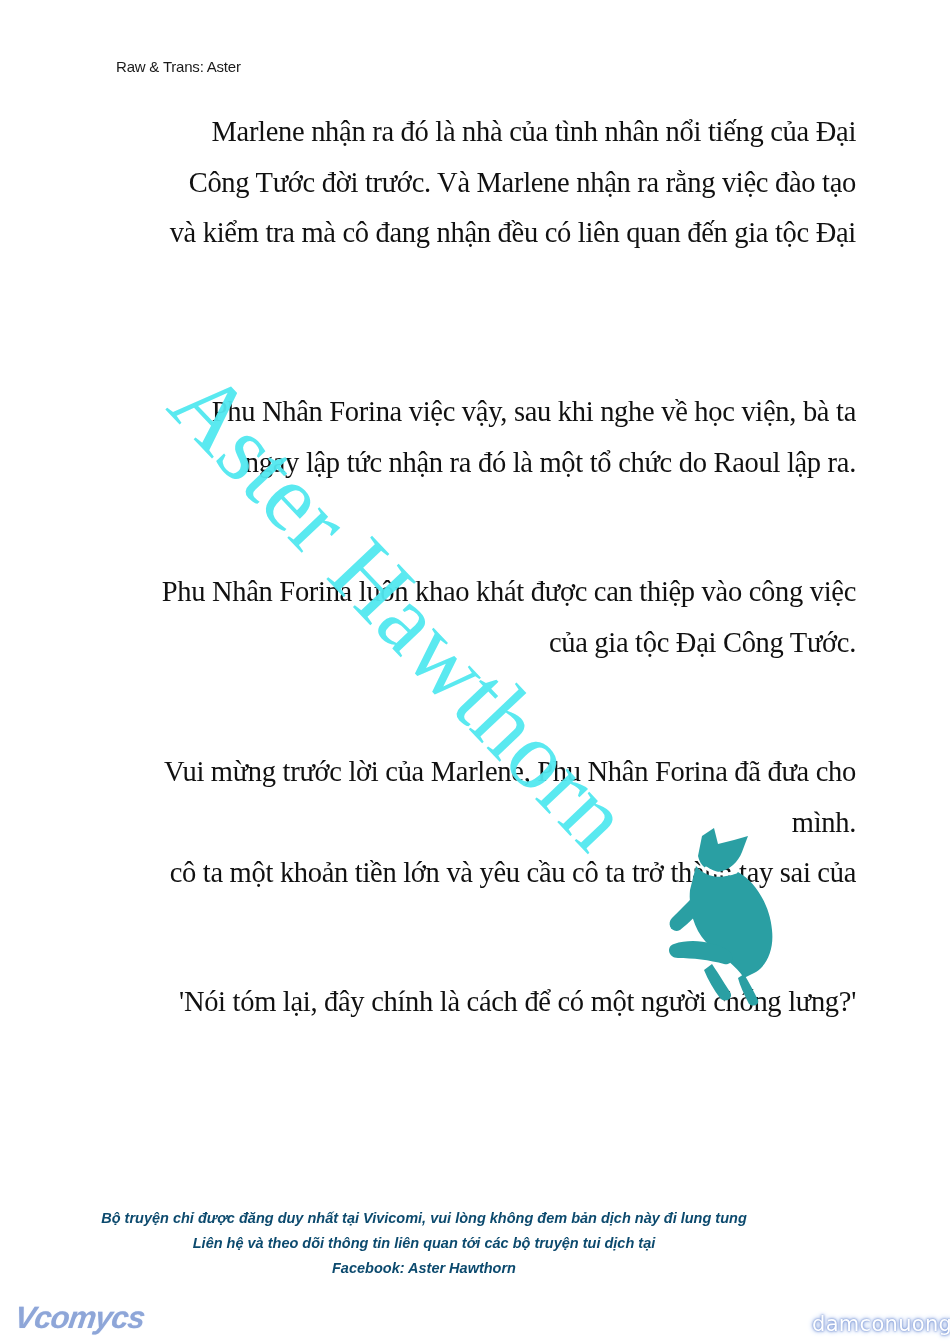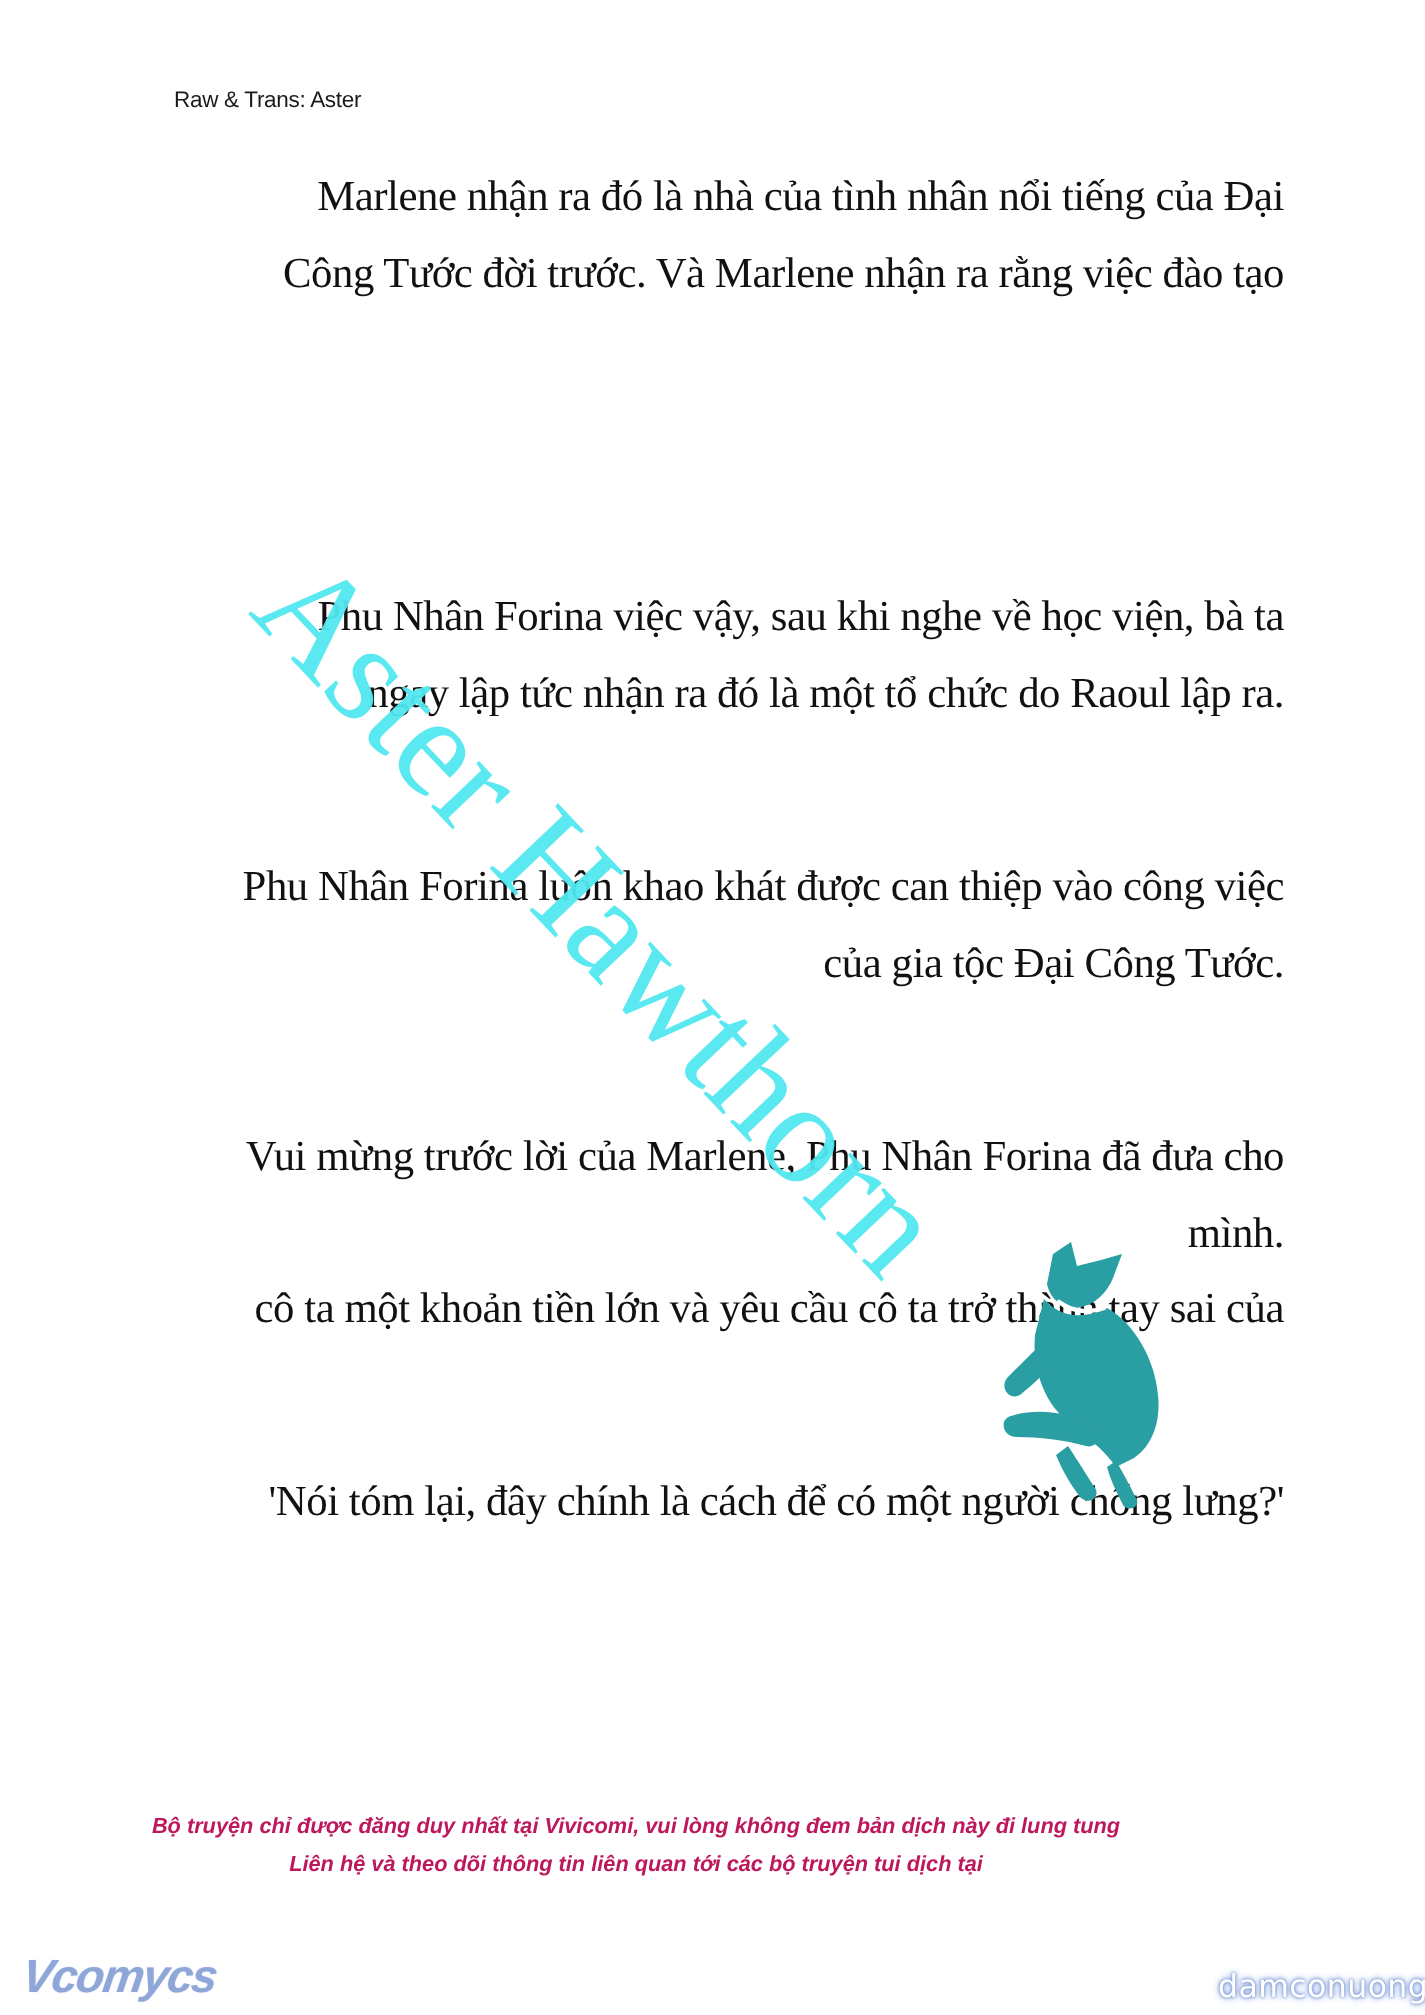--- a/index.html
+++ b/index.html
@@ -42,21 +42,21 @@
       position: absolute;
       left: 0;
       width: 848px;
       top: 1206px;
       text-align: center;
       font-family: "Liberation Sans", "DejaVu Sans", sans-serif;
       font-style: italic;
       font-weight: bold;
       font-size: 14.5px;
       line-height: 25px;
-      color: #be185d;
+      color: #0c4a6e;
     }
     .footer-notice .line { display: block; }
     .watermark-text {
       position: absolute;
       left: 400px;
       top: 610px;
       width: 0;
       height: 0;
     }
     .watermark-text span {
@@ -108,20 +108,21 @@
     }
   </style>
 </head>
 <body>
 
 <div class="header-credit">Raw &amp; Trans: Aster</div>
 
 <div class="paragraph" style="top:107px;">
   <span class="line">Marlene nhận ra đó là nhà của tình nhân nổi tiếng của Đại</span>
   <span class="line">Công Tước đời trước. Và Marlene nhận ra rằng việc đào tạo</span>
+  <span class="line">và kiểm tra mà cô đang nhận đều có liên quan đến gia tộc Đại</span>
 </div>
 
 <div class="paragraph" style="top:387px;">
   <span class="line">Phu Nhân Forina việc vậy, sau khi nghe về học viện, bà ta</span>
   <span class="line">ngay lập tức nhận ra đó là một tổ chức do Raoul lập ra.</span>
 </div>
 
 <div class="paragraph" style="top:567px;">
   <span class="line">Phu Nhân Forina luôn khao khát được can thiệp vào công việc</span>
   <span class="line">của gia tộc Đại Công Tước.</span>
@@ -156,16 +157,17 @@
 
     <path d="M92 148 C98 158 102 166 106 174 C108 180 98 182 96 176 C92 168 88 160 86 152 Z"></path>
   </g>
 
   <path d="M54 42 C62 48 74 50 84 46" fill="none" stroke="#ffffff" stroke-width="3" stroke-linecap="round"></path>
 </svg>
 
 <div class="footer-notice">
   <span class="line">Bộ truyện chỉ được đăng duy nhất tại Vivicomi, vui lòng không đem bản dịch này đi lung tung</span>
   <span class="line">Liên hệ và theo dõi thông tin liên quan tới các bộ truyện tui dịch tại</span>
+  <span class="line">Facebook: Aster Hawthorn</span>
 </div>
 
 <div class="logo-vcomycs">Vcomycs</div>
 <div class="logo-damconuong">damconuong</div>
 
 </body></html>

